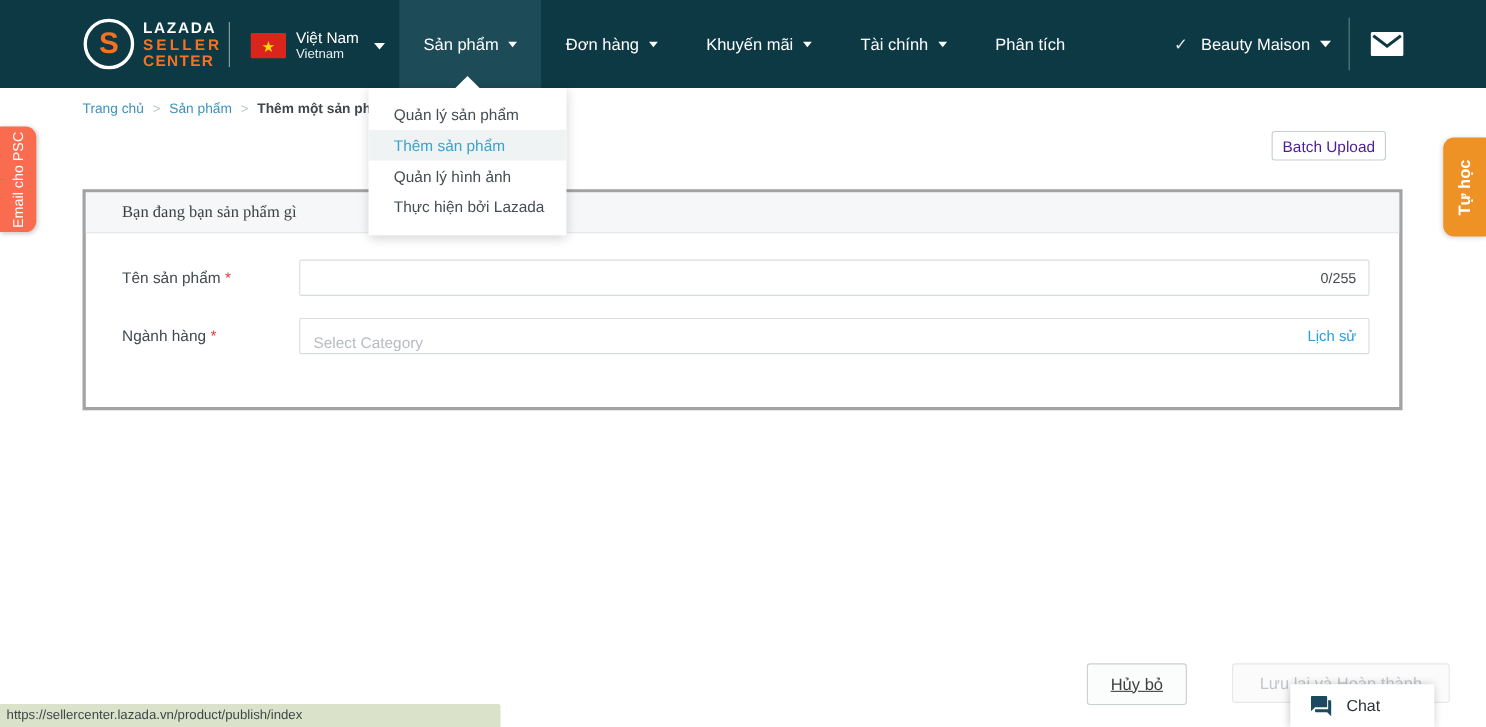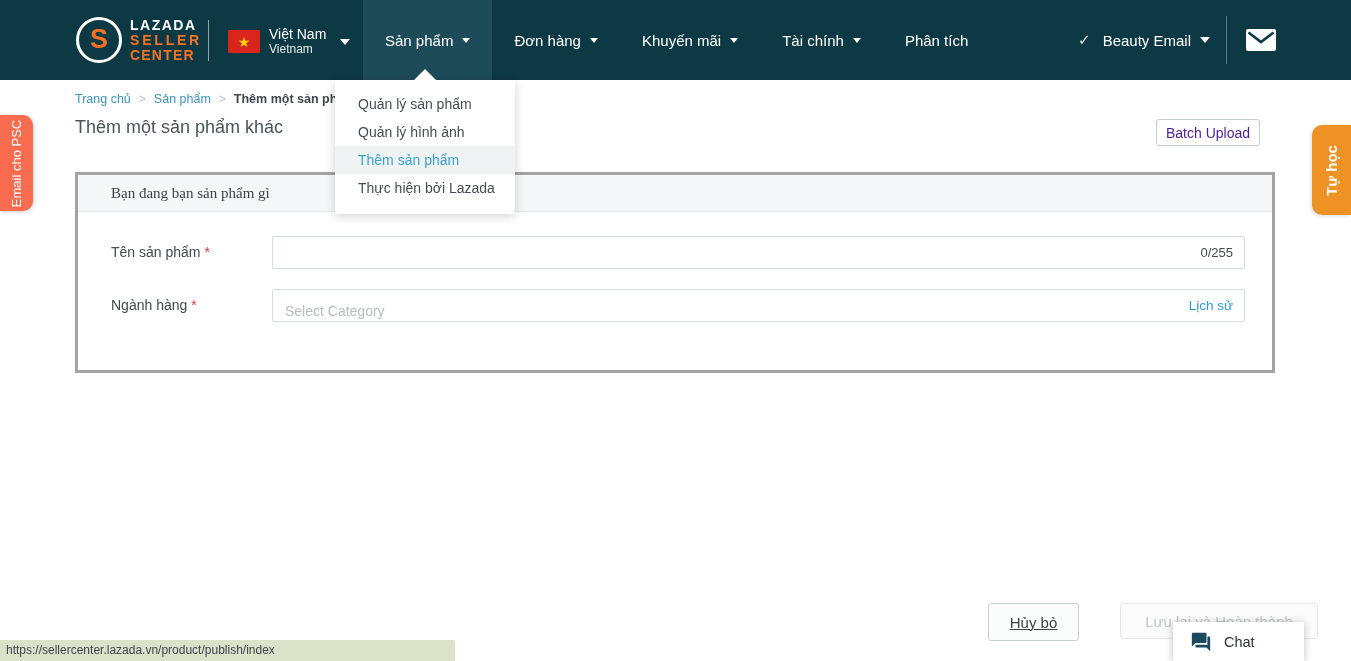--- a/index.html
+++ b/index.html
@@ -134,48 +134,47 @@
         <span class="caret"></span>
       </div>
       <div class="nav-item">
         <span>Phân tích</span>
       </div>
     </nav>
 
     <div class="nav-right">
       <div class="shop-selector">
         <span class="check-glyph">✓</span>
-        <span class="shop-name">Beauty Email</span>
+        <span class="shop-name">Beauty Maison</span>
         <span class="caret"></span>
       </div>
       <div class="nav-vdivider"></div>
       <svg class="mail-btn" viewBox="0 0 30 22">
         <rect x="0" y="0" width="30" height="22" rx="2" fill="#ffffff"></rect>
         <path d="M2.5 3.5 L15 13 L27.5 3.5" stroke="#0d3944" stroke-width="2.6" fill="none"></path>
       </svg>
     </div>
   </header>
 
   <div class="dropdown-arrow"></div>
   <div class="dropdown">
     <div class="dropdown-item">Quản lý sản phẩm</div>
+    <div class="dropdown-item active">Thêm sản phẩm</div>
     <div class="dropdown-item">Quản lý hình ảnh</div>
-    <div class="dropdown-item active">Thêm sản phẩm</div>
     <div class="dropdown-item">Thực hiện bởi Lazada</div>
   </div>
 
   <div class="breadcrumb">
     <span class="crumb-link">Trang chủ</span>
     <span class="crumb-sep">&gt;</span>
     <span class="crumb-link">Sản phẩm</span>
     <span class="crumb-sep">&gt;</span>
     <span class="crumb-current">Thêm một sản phẩ</span>
   </div>
 
-  <h1 class="page-title" style="margin:0;font-weight:400;">Thêm một sản phẩm khác</h1>
   <button class="batch-upload">Batch Upload</button>
 
   <section class="card">
     <div class="card-header">
       <span class="section-title">Bạn đang bạn sản phẩm gì</span>
     </div>
     <div class="form-row r1">
       <label class="form-label">
         <span>Tên sản phẩm</span><span class="req-star">*</span>
       </label>

